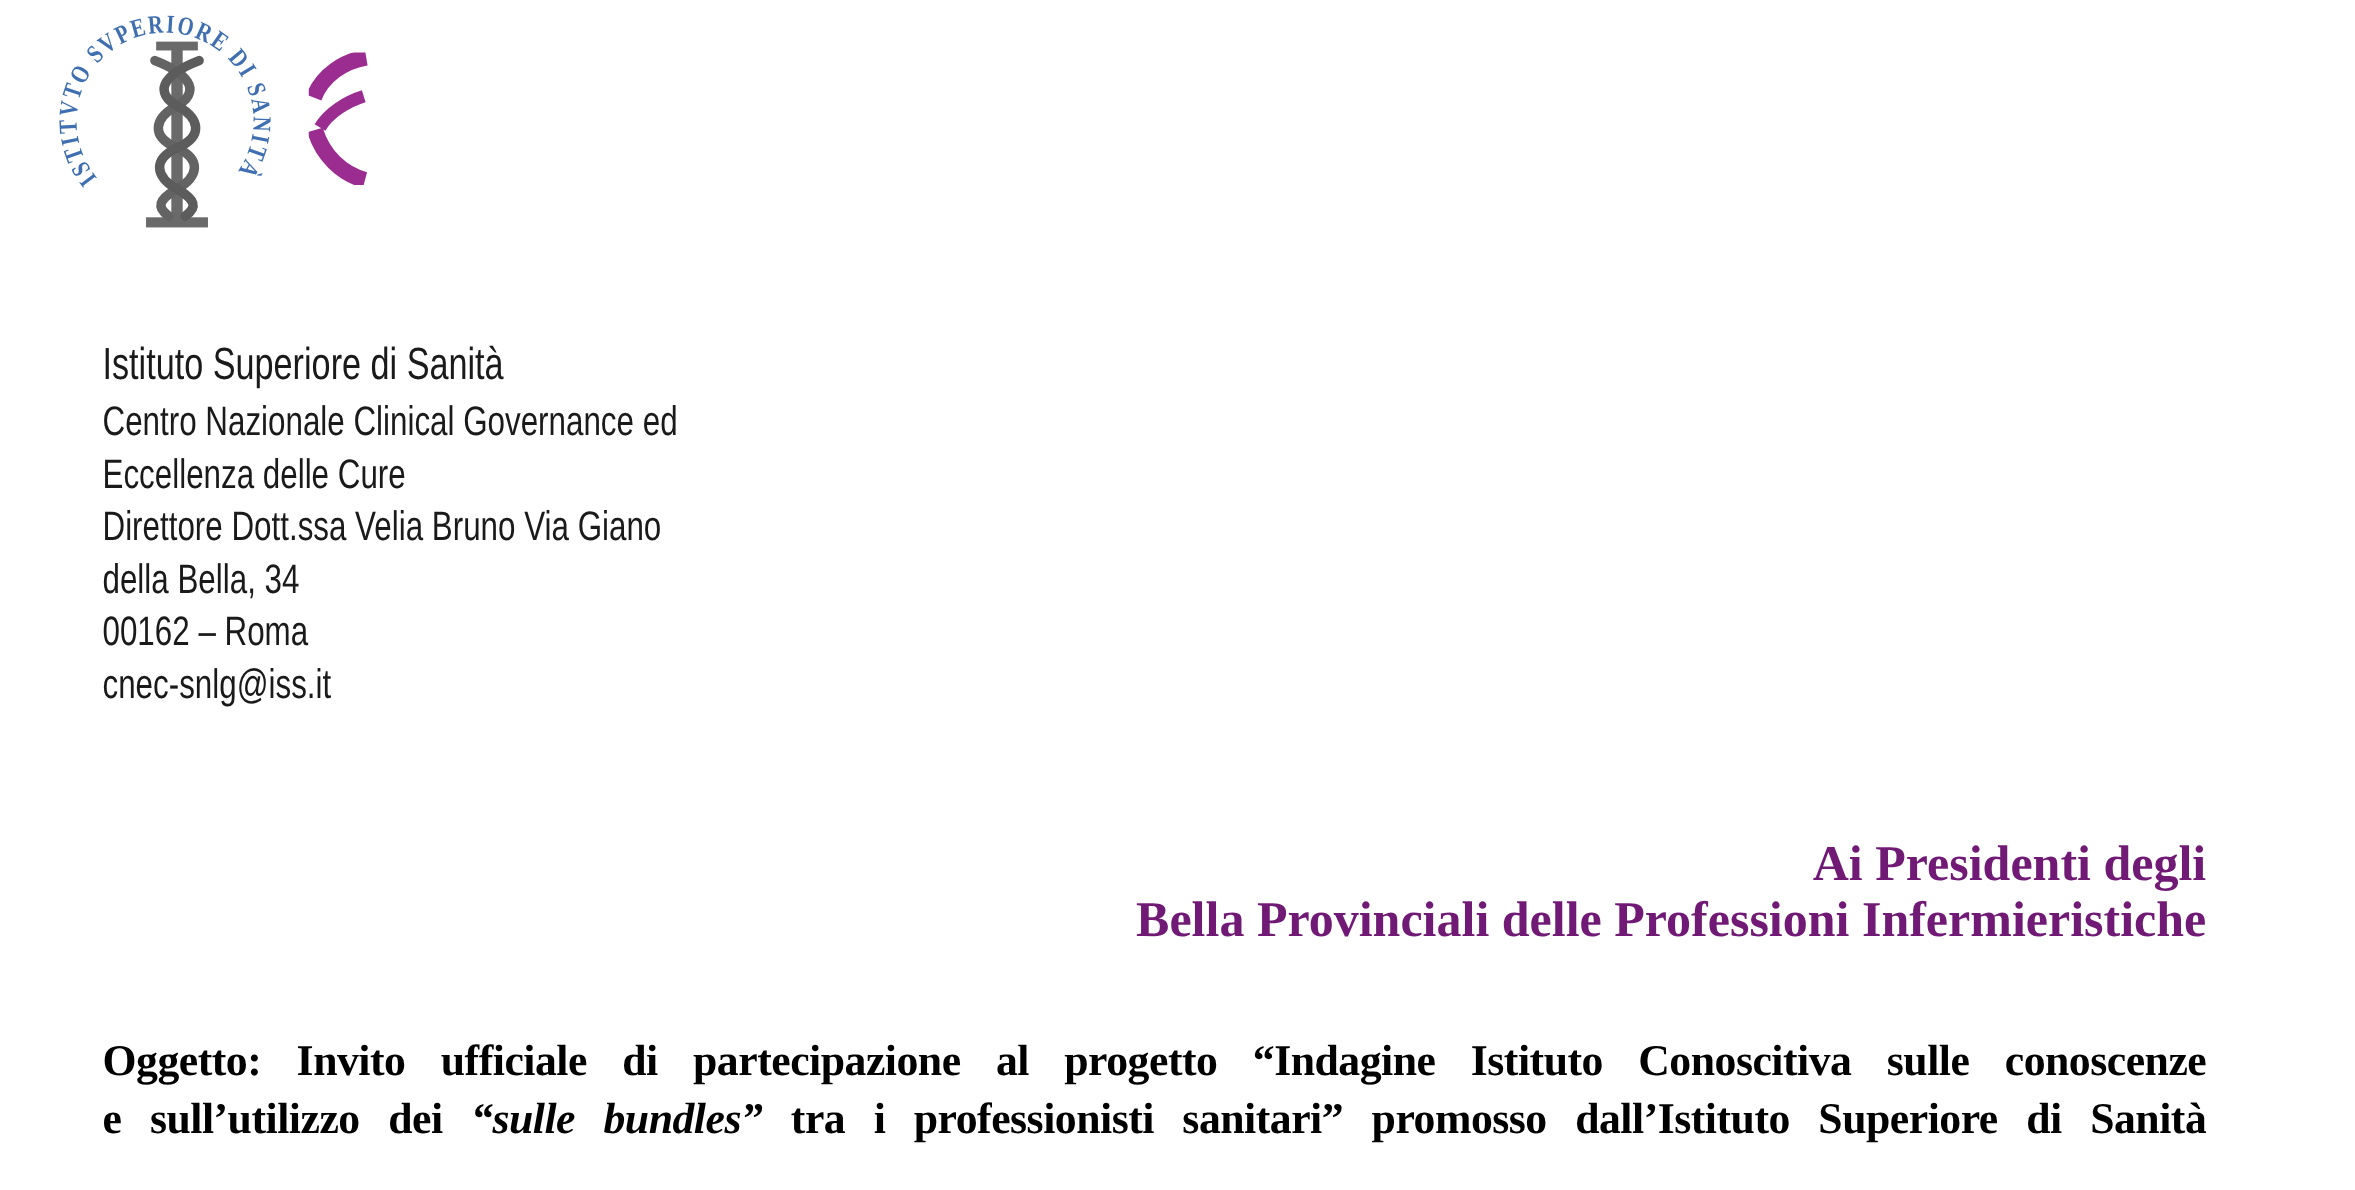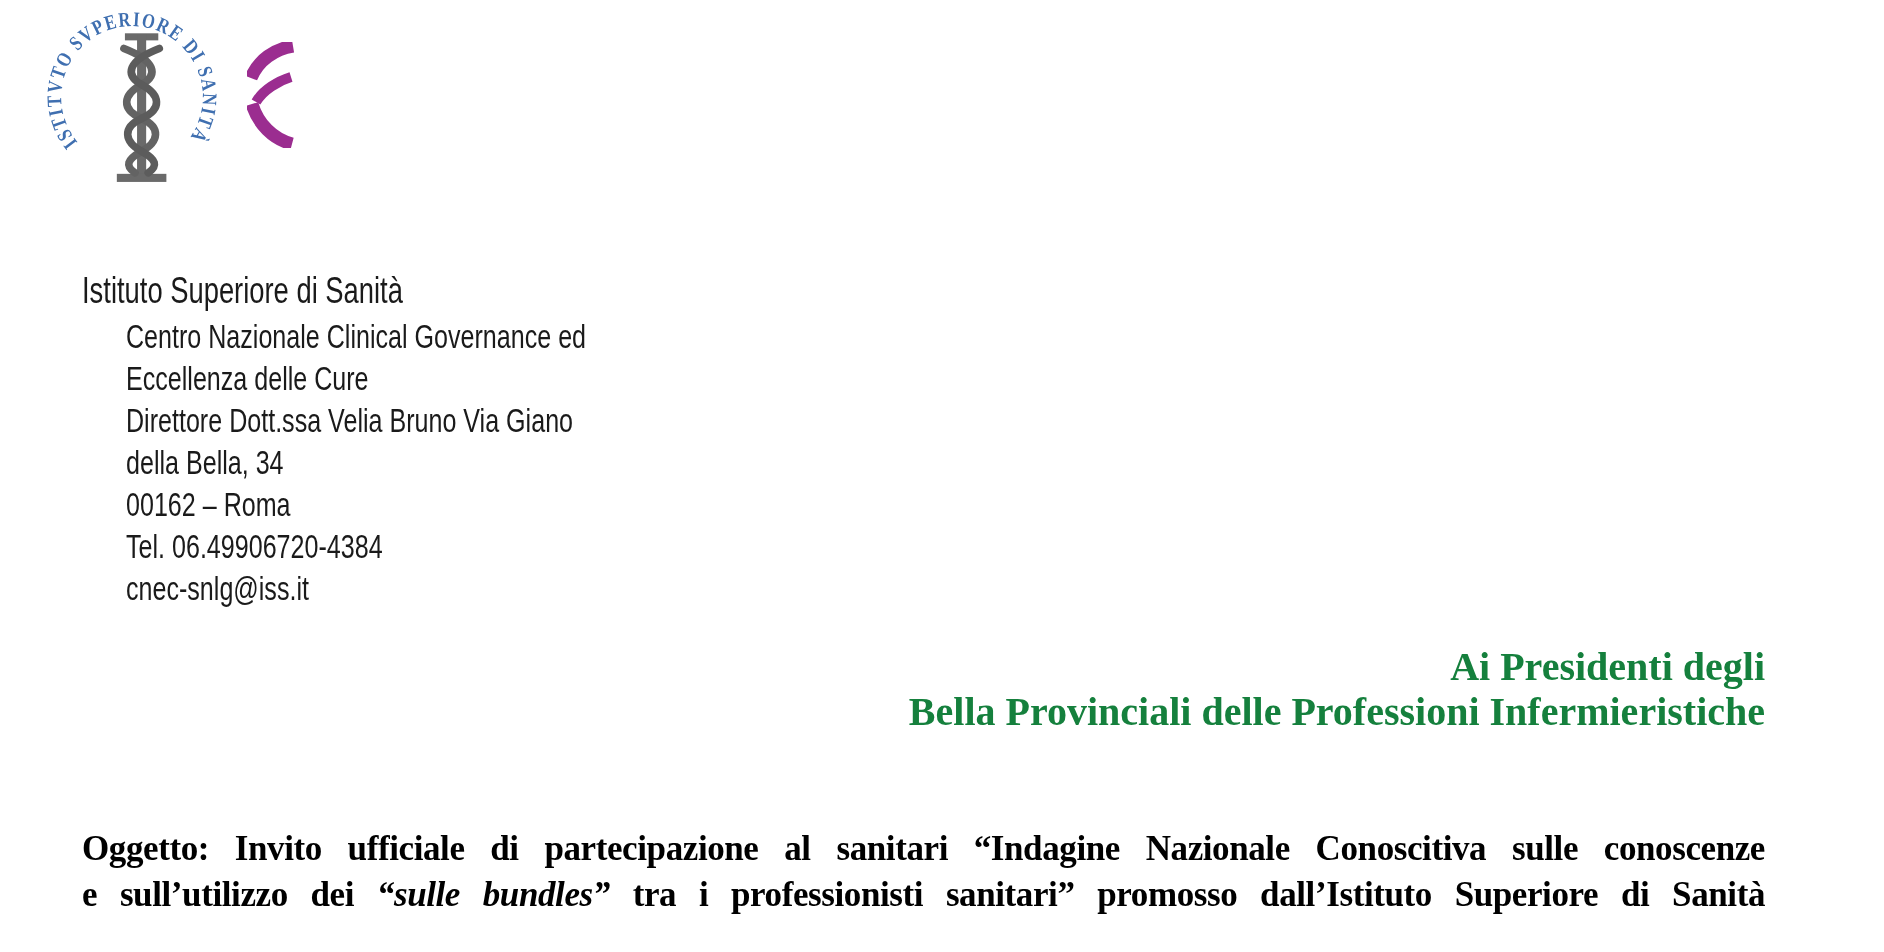--- a/index.html
+++ b/index.html
@@ -11,26 +11,26 @@
   .seal-svg{position:absolute;left:46px;top:6px;width:172px;height:182px;}
   .ribbon-svg{position:absolute;left:247px;top:42px;width:48px;height:106px;}
   .logo-text{position:absolute;left:315px;top:52px;}
   .logo-line{display:block;height:30px;line-height:30px;white-space:nowrap;}
   .logo-line span{display:inline-block;transform-origin:0 50%;font-weight:700;letter-spacing:1px;}
   .logo-gray span{font-size:29px;color:#8a8a8a;transform:scaleX(0.80);}
   .logo-purple span{font-size:31px;color:#9b2d90;transform:scaleX(0.85);}
   
   .sender{position:absolute;left:82px;top:266px;white-space:nowrap;}
   .sender .l1{font-size:36px;line-height:50px;}
-  .sender .ln{font-size:33px;line-height:42px;margin-left:44px;}
+  .sender .ln{font-size:33px;line-height:42px;}
   .sender span{display:inline-block;transform-origin:0 50%;transform:scaleX(0.76);color:#1a1a1a;}
   
   .recipient{
-    position:absolute;right:119px;top:644px;text-align:right;white-space:nowrap;
-    font-family:"Liberation Serif",serif;font-weight:700;font-size:40px;line-height:45px;color:#15803d;
+    position:absolute;right:119px;top:668px;text-align:right;white-space:nowrap;
+    font-family:"Liberation Serif",serif;font-weight:700;font-size:40px;line-height:45px;color:#701a75;
   }
   
   .subject{
     position:absolute;left:82px;top:826px;width:1683px;
     font-family:"Liberation Serif",serif;font-weight:700;font-size:35px;line-height:46px;
     letter-spacing:-0.4px;color:#000;
   }
   .subject .jline{display:block;text-align:justify;text-align-last:justify;height:46px;overflow:hidden;white-space:normal;}
   .subject .it{font-style:italic;}
 </style>
@@ -62,27 +62,26 @@
   </svg>
 
 
   <div class="sender">
     <div class="l1"><span>Istituto Superiore di Sanità</span></div>
     <div class="ln"><span>Centro Nazionale Clinical Governance ed</span></div>
     <div class="ln"><span>Eccellenza delle Cure</span></div>
     <div class="ln"><span>Direttore Dott.ssa Velia Bruno Via Giano</span></div>
     <div class="ln"><span>della Bella, 34</span></div>
     <div class="ln"><span>00162 – Roma</span></div>
-    <div class="ln"><span>Tel. 06.49906720-4384</span></div>
     <div class="ln"><span>cnec-snlg@iss.it</span></div>
   </div>
 
   <div class="recipient">
     <div>Ai Presidenti degli</div>
     <div>Bella Provinciali delle Professioni Infermieristiche</div>
   </div>
 
   <div class="subject">
-    <span class="jline"><span>Oggetto: Invito ufficiale di partecipazione al sanitari “Indagine Nazionale Conoscitiva sulle conoscenze</span></span>
+    <span class="jline"><span>Oggetto: Invito ufficiale di partecipazione al progetto “Indagine Istituto Conoscitiva sulle conoscenze</span></span>
     <span class="jline"><span>e sull’utilizzo dei </span><span class="it">“sulle bundles”</span><span> tra i professionisti sanitari” promosso dall’Istituto Superiore di Sanità</span></span>
   </div>
 
 </div>
 
 </body></html>

